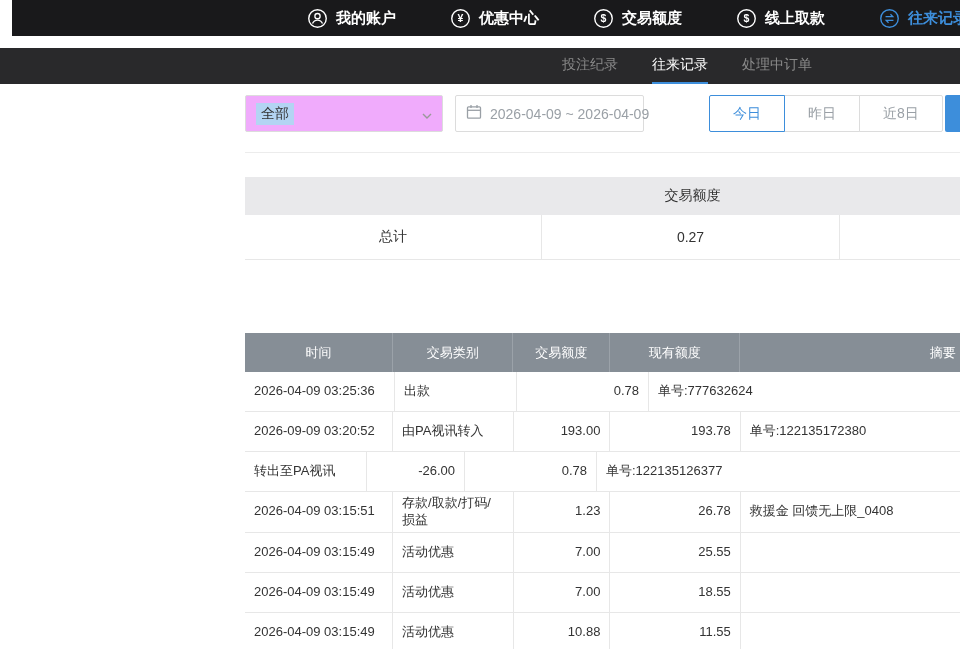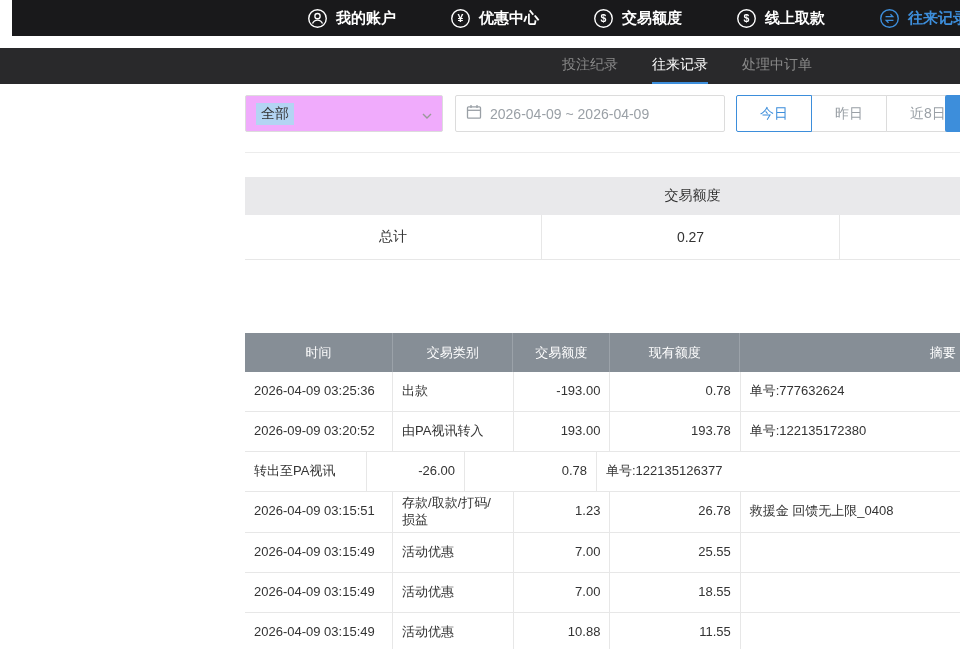--- a/index.html
+++ b/index.html
@@ -51,36 +51,36 @@
   
   .select-box {
     position:absolute; top:95px; left:245px; width:198px; height:37px;
     border:1px solid var(--ctl-border); border-radius:2px; background:#f0abfc;
     display:flex; align-items:center; padding:0 10px; cursor:pointer;
   }
   .select-value { background:var(--sel-bg); font-size:14px; padding:2px 5px; color:#333; }
   .select-box .chev { margin-left:auto; }
 
   .date-box {
-    position:absolute; top:95px; left:455px; width:270px; height:37px;
+    position:absolute; top:95px; left:455px; width:189px; height:37px;
     border:1px solid var(--ctl-border); border-radius:2px; background:#fff;
     display:flex; align-items:center; gap:8px; padding:0 10px; cursor:pointer;
     font-size:14px; color:var(--muted); white-space:nowrap;
   }
 
   .quick-group { position:absolute; top:95px; left:709px; display:flex; }
   .qbtn {
     height:37px; padding:0 23px; background:#fff;
     border:1px solid var(--ctl-border); font-size:14px; color:var(--muted);
     cursor:pointer; margin-left:-1px; white-space:nowrap;
     font-family:inherit;
   }
   .qbtn:first-child { margin-left:0; border-radius:2px 0 0 2px; }
   .qbtn:last-child { border-radius:0 2px 2px 0; }
-  .qbtn.active { border-color:var(--accent); color:var(--accent); position:relative; z-index:2;margin-left:27px; }
+  .qbtn.active { border-color:var(--accent); color:var(--accent); position:relative; z-index:2; }
 
   .submit-btn {
     position:absolute; top:95px; left:945px; width:58px; height:37px;
     background:var(--accent); border:none; border-radius:2px; cursor:pointer;
   }
 
   .divider {
     position:absolute; top:152px; left:245px; width:715px; height:1px;
     background:#ececec;
   }
@@ -226,21 +226,20 @@
     <div class="th c-time">时间</div>
     <div class="th c-type">交易类别</div>
     <div class="th c-amt">交易额度</div>
     <div class="th c-bal">现有额度</div>
     <div class="th c-memo">摘要</div>
   </div>
 
   <div class="trow">
     <div class="td c-time">2026-04-09 03:25:36</div>
     <div class="td c-type">出款</div>
-    <div class="td c-amt num">-193.00</div>
     <div class="td c-bal num">0.78</div>
     <div class="td c-memo">单号:777632624</div>
   </div>
   <div class="trow">
     <div class="td c-time">2026-09-09 03:20:52</div>
     <div class="td c-type">由PA视讯转入</div>
     <div class="td c-amt num">193.00</div>
     <div class="td c-bal num">193.78</div>
     <div class="td c-memo">单号:122135172380</div>
   </div>

